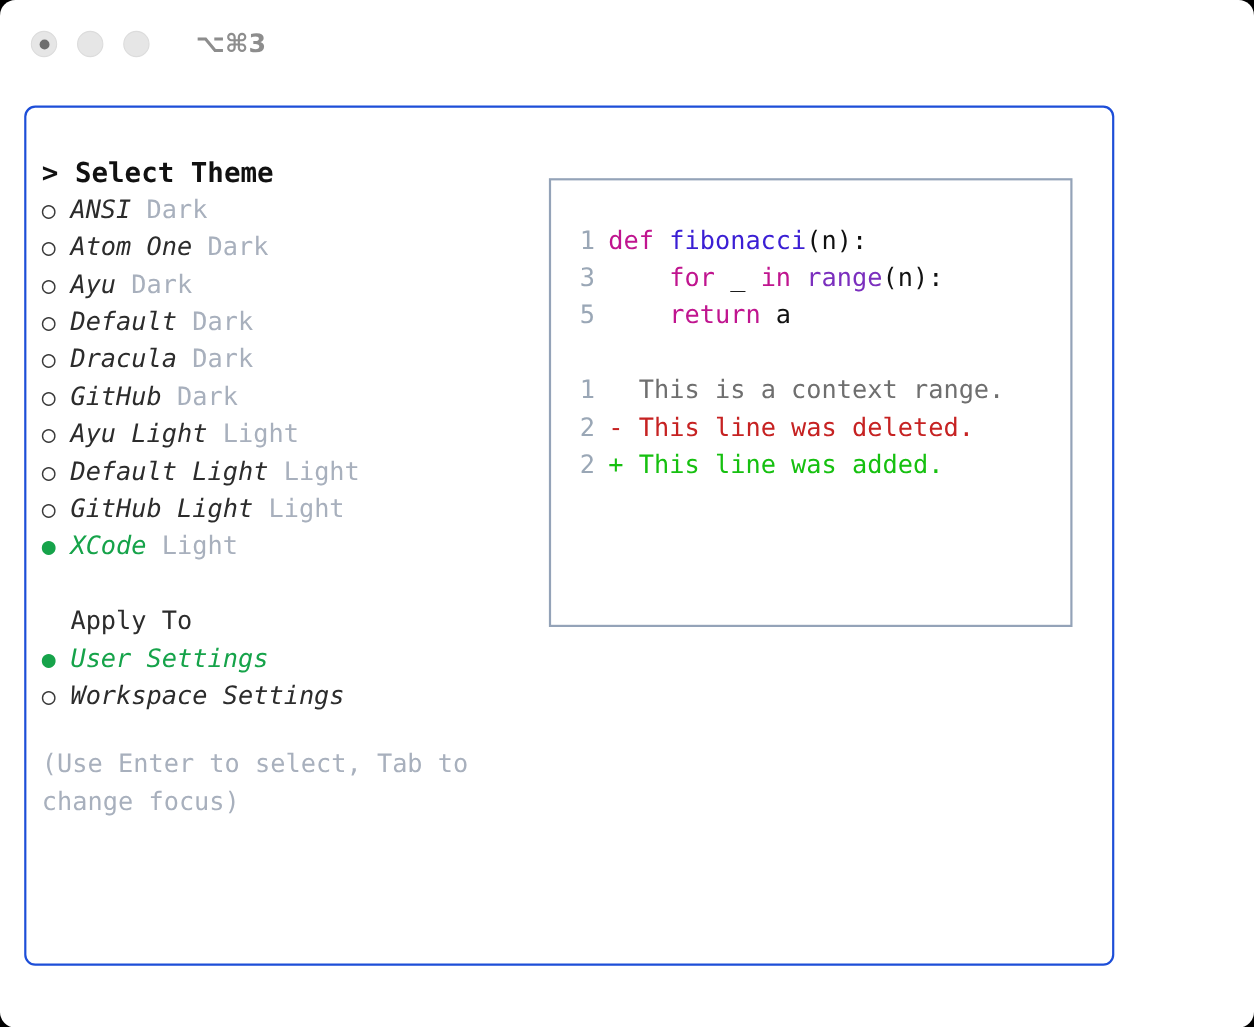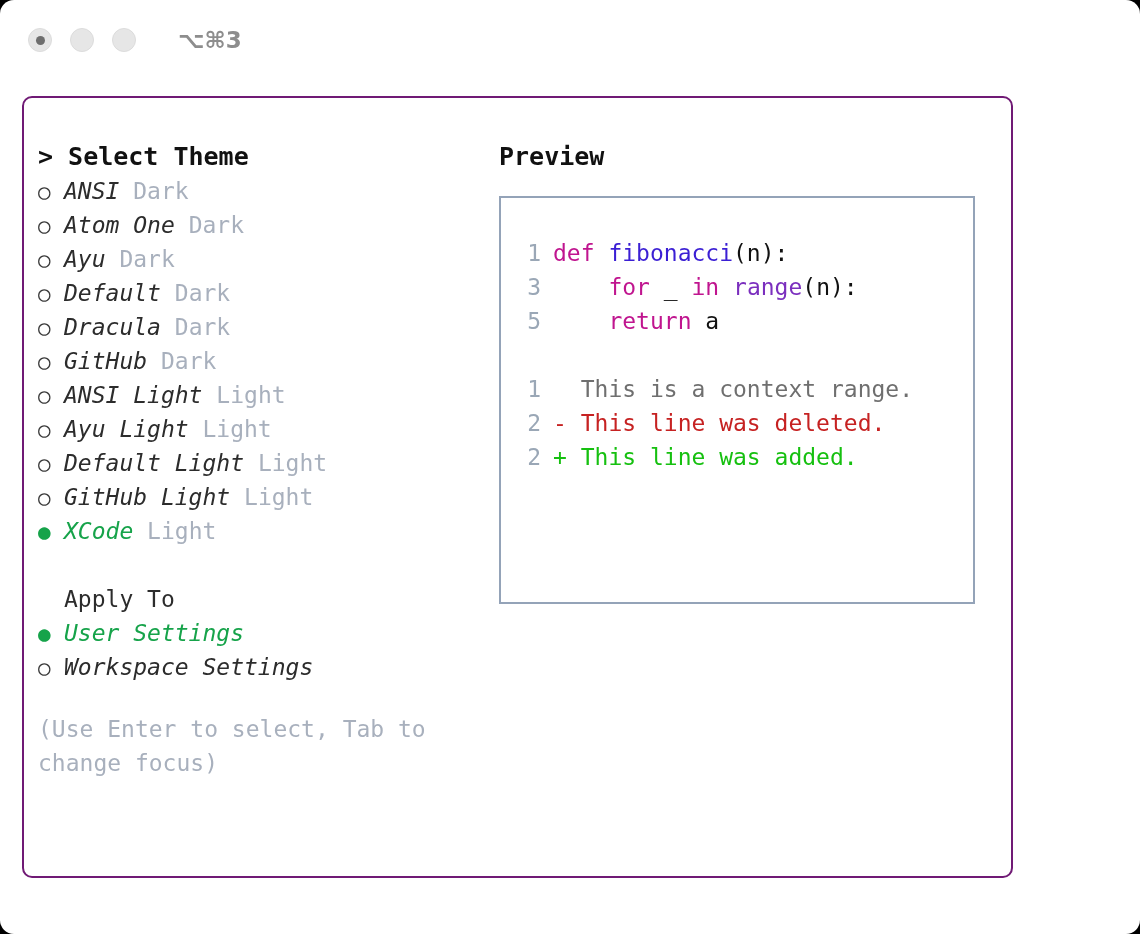--- a/index.html
+++ b/index.html
@@ -66,21 +66,21 @@
     font-family: "DejaVu Sans", "Liberation Sans", sans-serif;
   }
 
   
   #panel {
     position: absolute;
     left: 22px;
     top: 96px;
     width: 991px;
     height: 782px;
-    border: 2px solid #701a75;
+    border: 2px solid #1d4ed8;
     border-radius: 10px;
     box-sizing: border-box;
     background: #ffffff;
   }
 
   #columns {
     position: absolute;
     left: 0; top: 0;
     width: 100%;
     height: 100%;
@@ -216,40 +216,38 @@
 
       <div id="left-col">
         <div class="section-header">&gt; Select Theme</div>
         <div id="theme-list">
             <div class="opt-row"><span class="marker off">○</span><span class="opt-name">ANSI</span><span> </span><span class="opt-variant">Dark</span></div>
             <div class="opt-row"><span class="marker off">○</span><span class="opt-name">Atom One</span><span> </span><span class="opt-variant">Dark</span></div>
             <div class="opt-row"><span class="marker off">○</span><span class="opt-name">Ayu</span><span> </span><span class="opt-variant">Dark</span></div>
             <div class="opt-row"><span class="marker off">○</span><span class="opt-name">Default</span><span> </span><span class="opt-variant">Dark</span></div>
             <div class="opt-row"><span class="marker off">○</span><span class="opt-name">Dracula</span><span> </span><span class="opt-variant">Dark</span></div>
             <div class="opt-row"><span class="marker off">○</span><span class="opt-name">GitHub</span><span> </span><span class="opt-variant">Dark</span></div>
-            <div class="opt-row"><span class="marker off">○</span><span class="opt-name">ANSI Light</span><span> </span><span class="opt-variant">Light</span></div>
             <div class="opt-row"><span class="marker off">○</span><span class="opt-name">Ayu Light</span><span> </span><span class="opt-variant">Light</span></div>
             <div class="opt-row"><span class="marker off">○</span><span class="opt-name">Default Light</span><span> </span><span class="opt-variant">Light</span></div>
             <div class="opt-row"><span class="marker off">○</span><span class="opt-name">GitHub Light</span><span> </span><span class="opt-variant">Light</span></div>
             <div class="opt-row"><span class="marker on">●</span><span class="opt-name sel">XCode</span><span> </span><span class="opt-variant">Light</span></div>
           </div>
 
         <div class="spacer-row"></div>
 
         <div class="plain-header"><span class="marker none">○</span><span>Apply To</span></div>
         <div id="apply-list">
             <div class="opt-row"><span class="marker on">●</span><span class="opt-name sel">User Settings</span></div>
             <div class="opt-row"><span class="marker off">○</span><span class="opt-name">Workspace Settings</span></div>
           </div>
 
         <div id="hint">(Use Enter to select, Tab to change focus)</div>
       </div>
 
       <div id="right-col">
-        <div id="preview-title">Preview</div>
         <div id="code-box">
           <div id="code-lines">
               <div class="code-line"><span class="ln">1</span><span class="kw">def </span><span class="fn">fibonacci</span><span class="pl">(n):</span></div>
               <div class="code-line"><span class="ln">3</span><span class="pl">    </span><span class="kw">for</span><span class="pl"> _ </span><span class="kw">in</span><span class="pl"> </span><span class="call">range</span><span class="pl">(n):</span></div>
               <div class="code-line"><span class="ln">5</span><span class="pl">    </span><span class="kw">return</span><span class="pl"> a</span></div>
             </div>
           <div class="blank-line"></div>
           <div id="diff-lines">
               <div class="code-line"><span class="ln">1</span><span class="diff-ctx">  </span><span class="diff-ctx">This is a context range.</span></div>
               <div class="code-line"><span class="ln">2</span><span class="diff-del">- </span><span class="diff-del">This line was deleted.</span></div>

